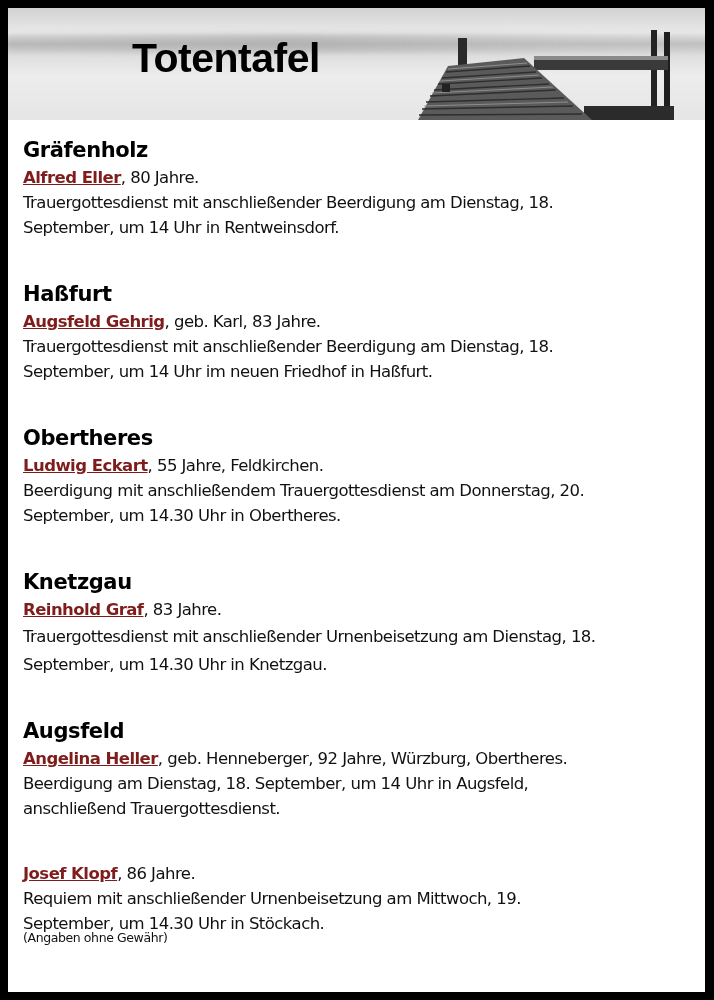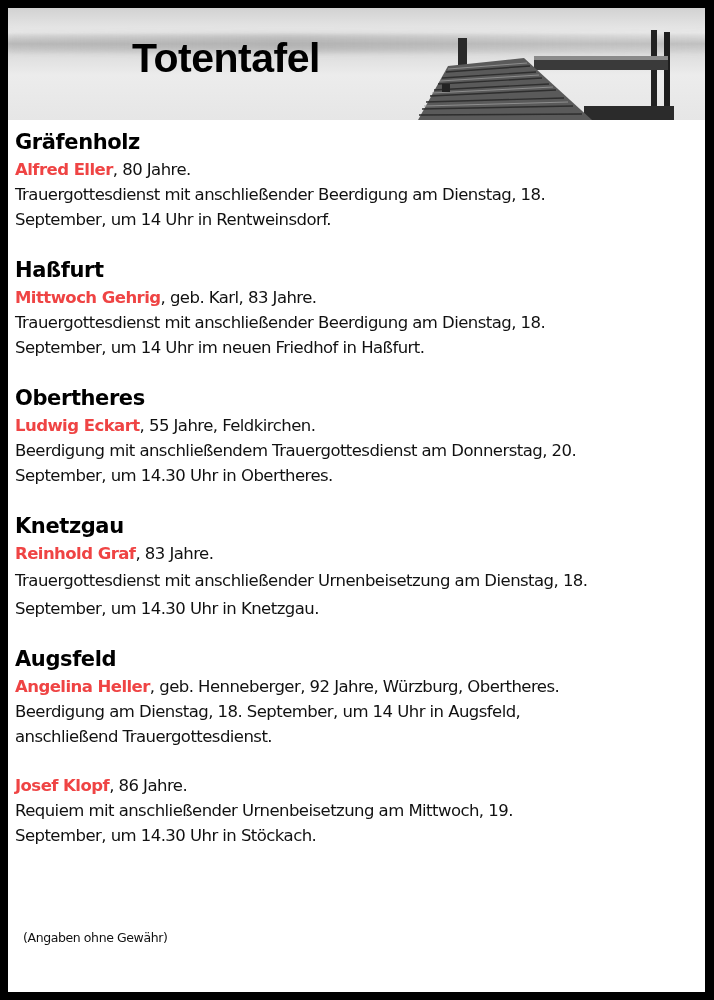--- a/index.html
+++ b/index.html
@@ -24,32 +24,32 @@
     filter: blur(3px);
   }
   .banner-title {
     position: absolute; left: 124px; top: 30px;
     font-family: "Liberation Sans", sans-serif; font-weight: bold;
     font-size: 41px; letter-spacing: -0.5px; color: #000;
     line-height: 1;
   }
   .pier { position: absolute; left: 398px; top: 18px; width: 299px; height: 94px; }
   .content { position: absolute; left: 7px; top: 120px; width: 685px; }
-  .entry { margin: 0; }
+  .entry { margin: 8px; }
   .town {
     font-family: "DejaVu Sans", sans-serif; font-weight: bold;
     font-size: 21px; line-height: 29px; color: #000; margin: 0;
     letter-spacing: -0.4px;
   }
   .line {
     font-family: "DejaVu Sans", sans-serif; font-size: 16.5px;
     line-height: 25px; color: #111; margin: 0; white-space: nowrap;
     letter-spacing: -0.55px;
   }
-  .name { font-weight: bold; color: #ef4444; }
+  .name { font-weight: bold; color: #7f1d1d; text-decoration: underline; }
   .gap { height: 24px; }
   .footnote {
     position: absolute; left: 7px; top: 922px;
     font-family: "DejaVu Sans", sans-serif; font-size: 12.5px;
     color: #111; letter-spacing: -0.4px; margin-left: 8px;
   }
 </style>
 </head>
 <body>
 
@@ -95,21 +95,21 @@
     <div class="entry">
       <p class="town">Gräfenholz</p>
       <p class="line"><span class="name">Alfred Eller</span><span>, 80 Jahre.</span></p>
       <p class="line">Trauergottesdienst mit anschließender Beerdigung am Dienstag, 18.</p>
       <p class="line">September, um 14 Uhr in Rentweinsdorf.</p>
     </div>
     <div class="gap"></div>
 
     <div class="entry">
       <p class="town">Haßfurt</p>
-      <p class="line"><span class="name">Mittwoch Gehrig</span><span>, geb. Karl, 83 Jahre.</span></p>
+      <p class="line"><span class="name">Augsfeld Gehrig</span><span>, geb. Karl, 83 Jahre.</span></p>
       <p class="line">Trauergottesdienst mit anschließender Beerdigung am Dienstag, 18.</p>
       <p class="line">September, um 14 Uhr im neuen Friedhof in Haßfurt.</p>
     </div>
     <div class="gap"></div>
 
     <div class="entry">
       <p class="town">Obertheres</p>
       <p class="line"><span class="name">Ludwig Eckart</span><span>, 55 Jahre, Feldkirchen.</span></p>
       <p class="line">Beerdigung mit anschließendem Trauergottesdienst am Donnerstag, 20.</p>
       <p class="line">September, um 14.30 Uhr in Obertheres.</p>

